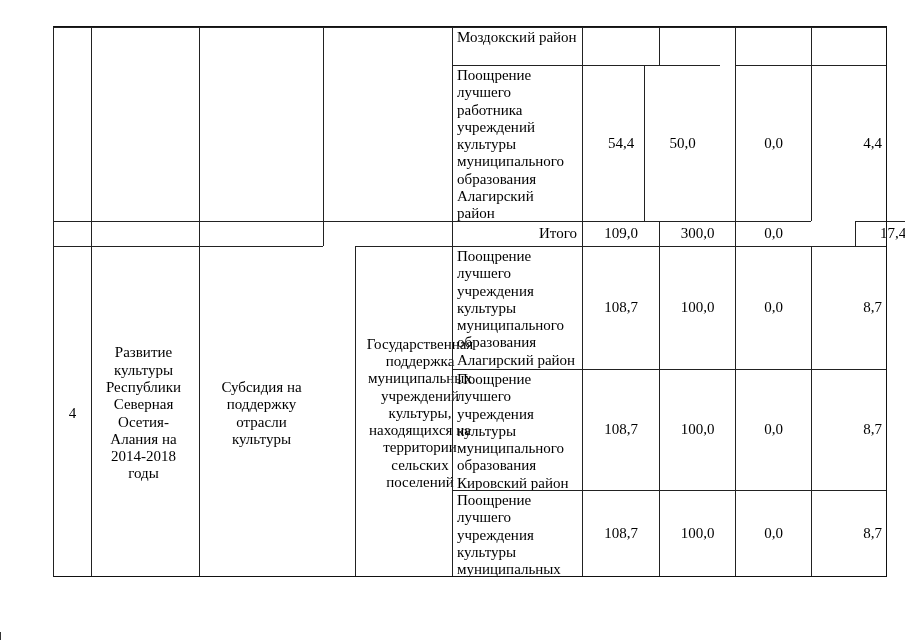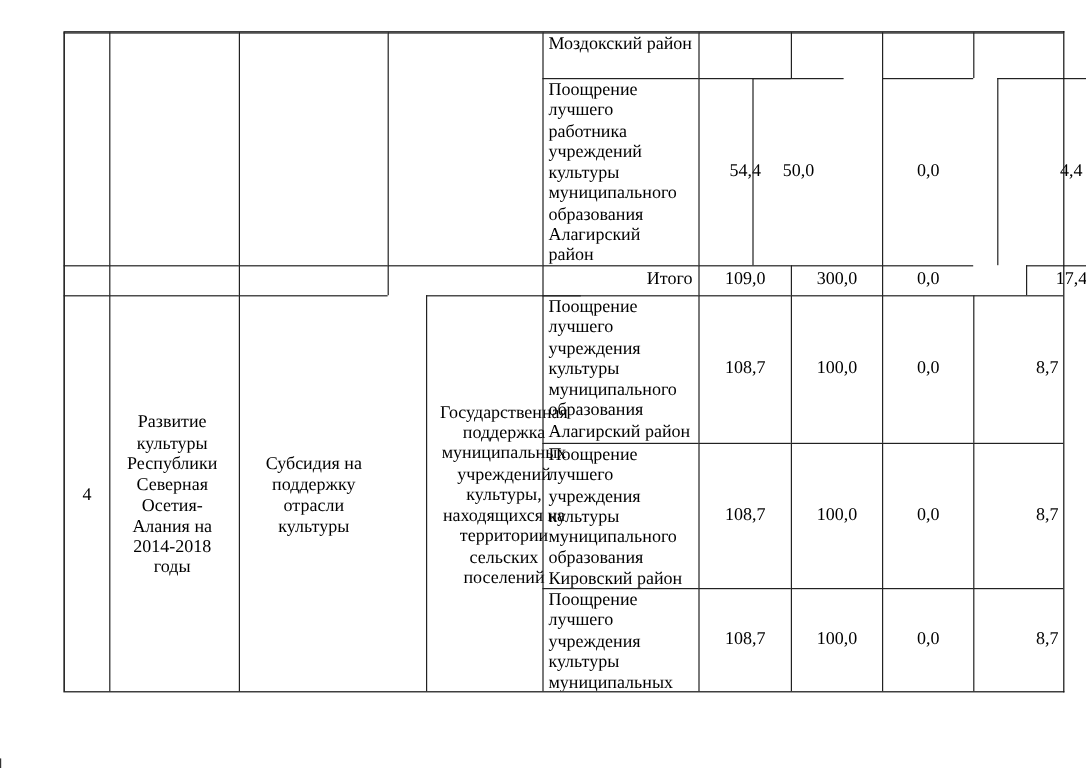--- a/index.html
+++ b/index.html
@@ -75,23 +75,23 @@
       <div class="cell txt-left" style="left:452px; top:27px; width:130px; height:38px;">Моздокский район</div>
       <div class="cell vc" style="left:582px; top:27px; width:77px; height:38px;"></div>
       <div class="cell vc" style="left:659px; top:27px; width:76px; height:38px;"></div>
       <div class="cell vc" style="left:735px; top:27px; width:76px; height:38px;"></div>
       <div class="cell vc" style="left:811px; top:27px; width:75px; height:38px;"></div>
     </div>
 
     <div>
       <div class="cell txt-left" style="left:452px; top:65px; width:130px; height:156px; padding-right:8px;">Поощрение лучшего работника учреждений культуры муниципального образования Алагирский район</div>
       <div class="cell vc" style="left:582px; top:65px; width:77px; height:156px;">54,4</div>
-      <div class="cell vc" style="left:627px; top:65px; width:76px; height:156px;">50,0</div>
+      <div class="cell vc" style="left:644px; top:65px; width:76px; height:156px;">50,0</div>
       <div class="cell vc" style="left:735px; top:65px; width:76px; height:156px;">0,0</div>
-      <div class="cell vc-right" style="left:811px; top:65px; width:75px; height:156px; padding-right:4px;margin-left:20px;">4,4</div>
+      <div class="cell vc-right" style="left:811px; top:65px; width:75px; height:156px; padding-right:4px;">4,4</div>
     </div>
 
     <div>
       <div class="cell" style="left:53px; top:221px; width:38px; height:25px;"></div>
       <div class="cell" style="left:91px; top:221px; width:108px; height:25px;"></div>
       <div class="cell" style="left:199px; top:221px; width:124px; height:25px;"></div>
       <div class="cell" style="left:323px; top:221px; width:129px; height:25px;"></div>
       <div class="cell vc-right bold" style="left:452px; top:221px; width:130px; height:25px; padding-right:5px;">Итого</div>
       <div class="cell vc bold" style="left:582px; top:221px; width:77px; height:25px;">109,0</div>
       <div class="cell vc bold" style="left:659px; top:221px; width:76px; height:25px;">300,0</div>

